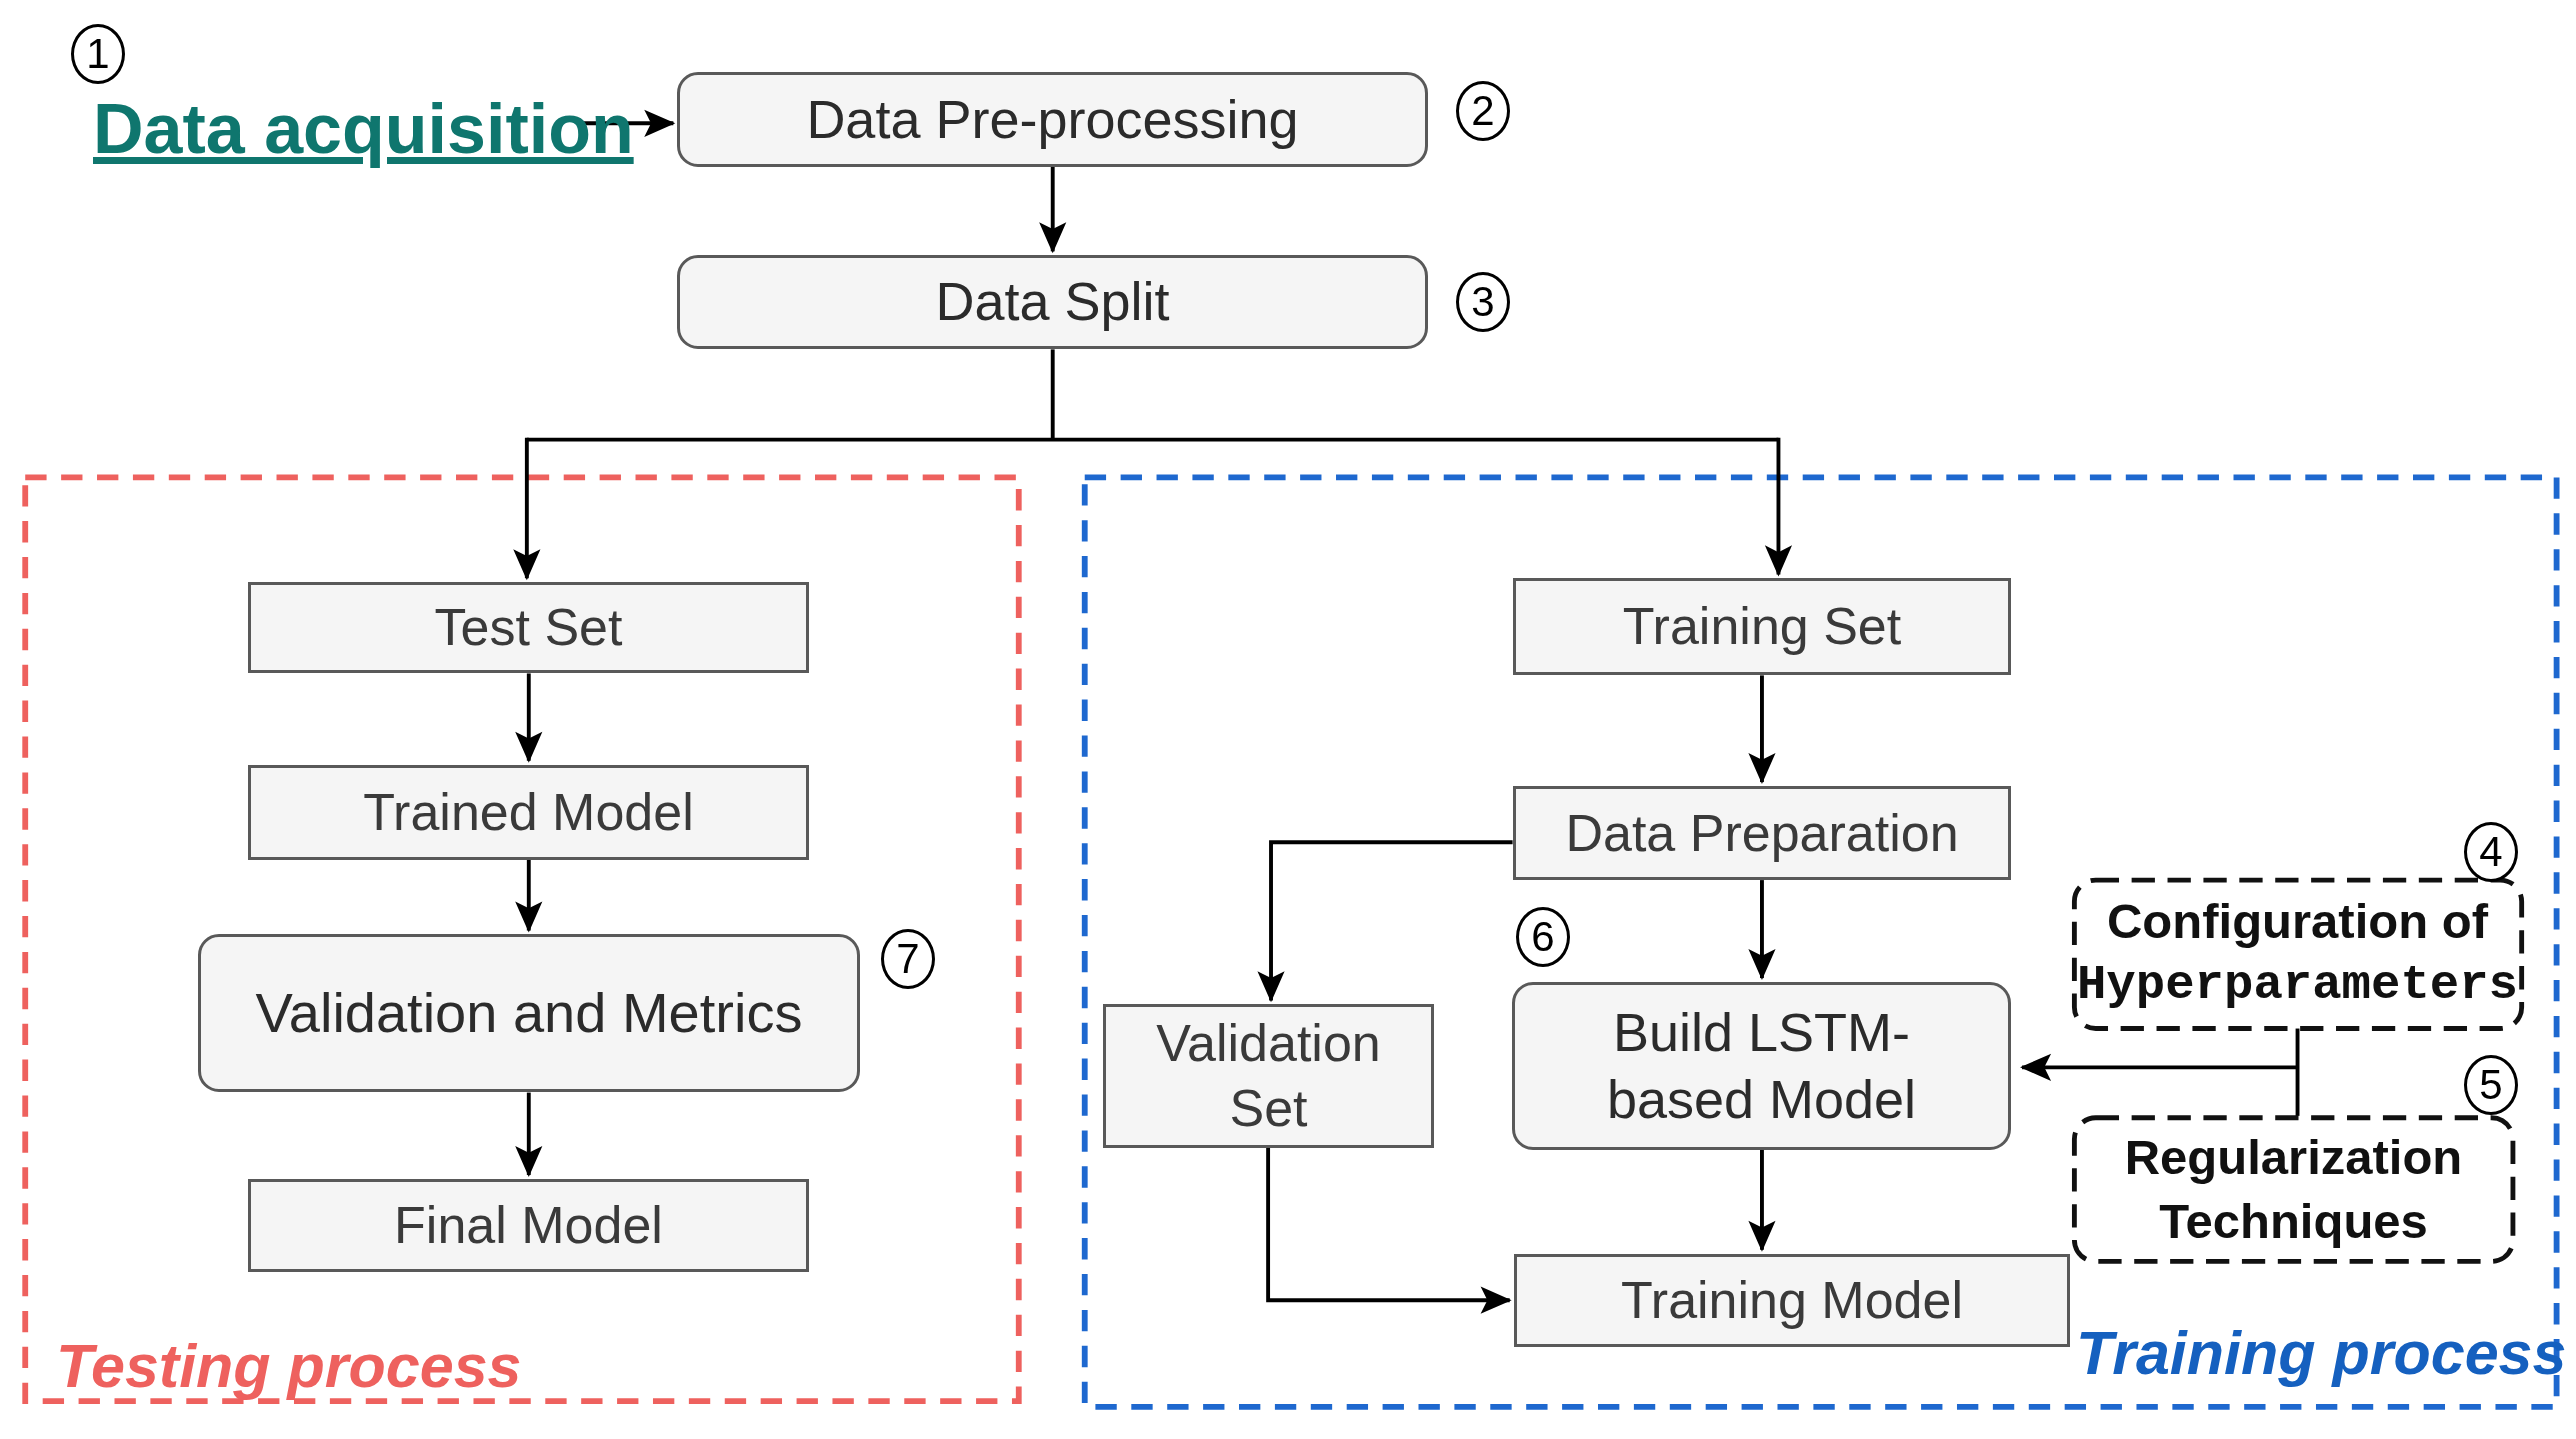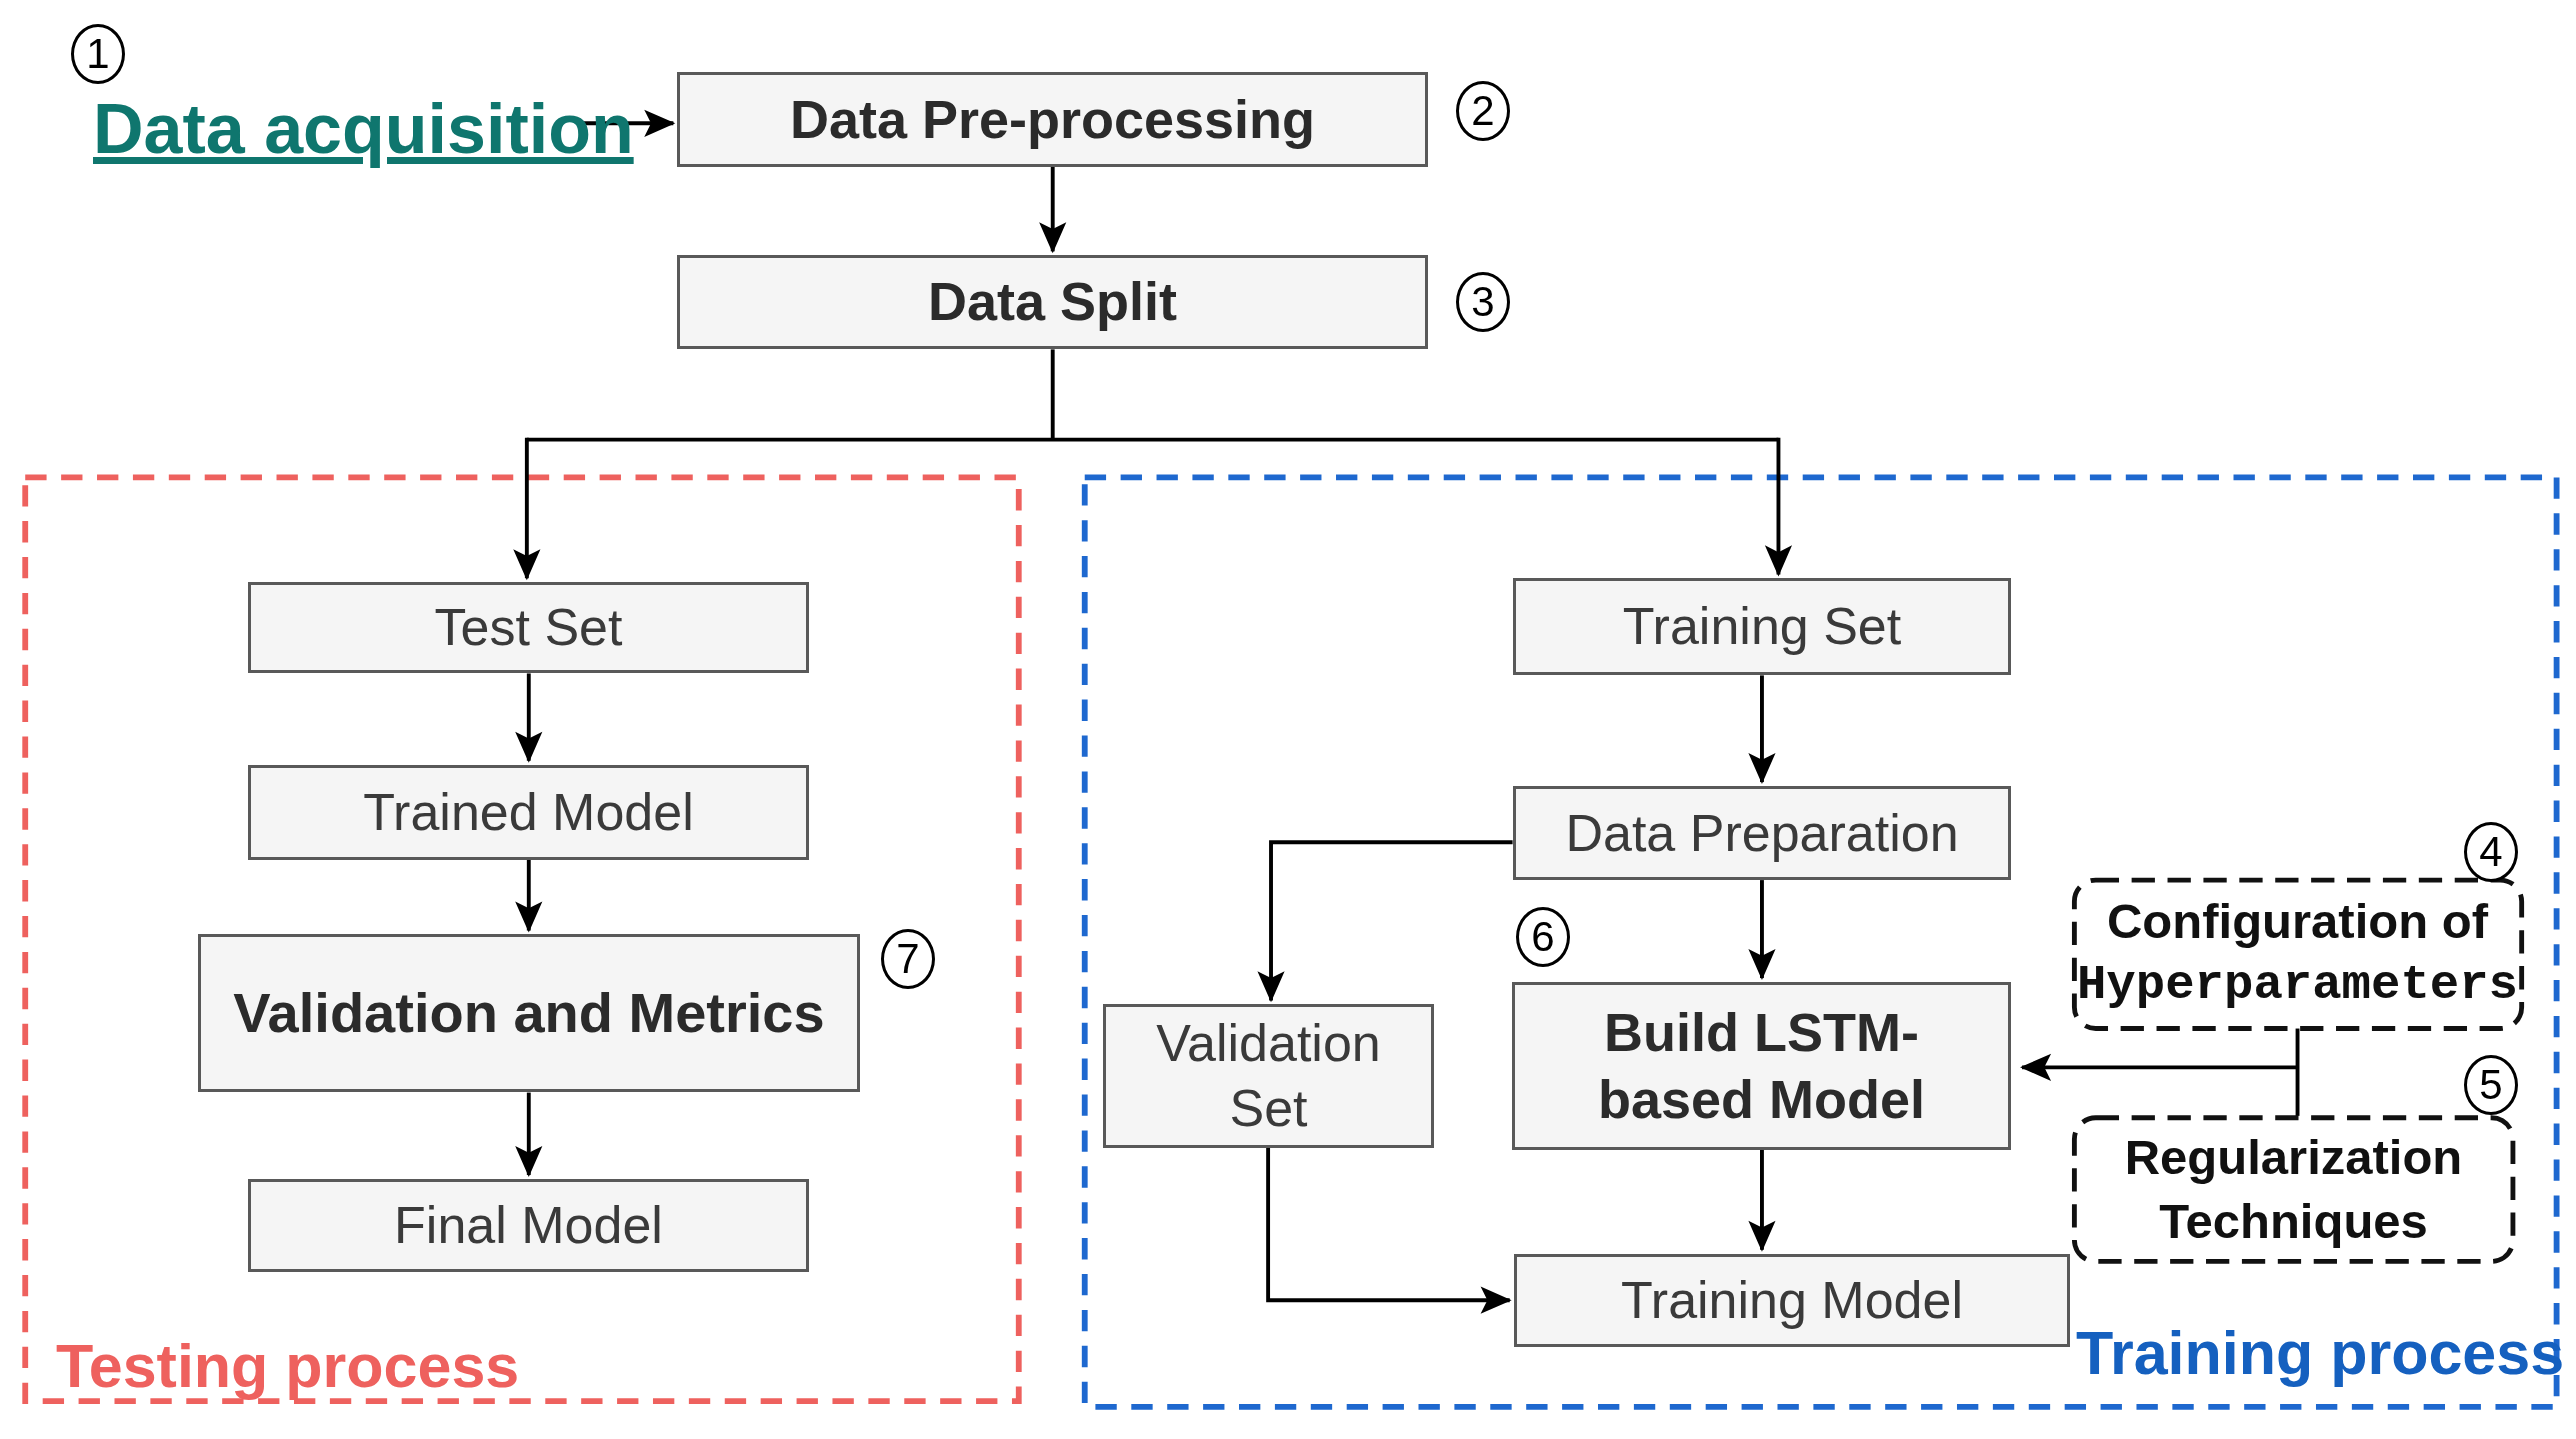--- a/index.html
+++ b/index.html
@@ -25,41 +25,41 @@
     position:absolute;
     background:var(--box-fill);
     border:3.9px solid var(--box-border);
     display:flex;align-items:center;justify-content:center;
     text-align:center;
     color:var(--box-text);
     font-size:52px;
     line-height:1.25;
     box-sizing:border-box;
   }
-  .node.bold{font-weight:bold;color:var(--box-text-bold);font-size:54px;}
+  .node.bold{font-weight:normal;color:var(--box-text-bold);font-size:54px;border-radius:21px;}
   .circ{
     position:absolute;
     width:54px;height:60px;
     border:3.9px solid #000;
     border-radius:50%;
     display:flex;align-items:center;justify-content:center;
     font-size:42px;color:#000;
     background:#fff;
     box-sizing:border-box;
   }
   .free-label{
     position:absolute;
     font-weight:bold;color:#0f766e;
     font-size:70px;
     white-space:nowrap;
     text-decoration:underline;
   }
   .proc-label{
     position:absolute;
-    font-weight:bold;
+    font-weight:bold;font-style:italic;
     font-size:61px;
     white-space:nowrap;
   }
   .proc-label.testing{color:var(--testing-accent);}
   .proc-label.training{color:var(--training-text);}
   .dashed-label{
     position:absolute;
     display:flex;align-items:center;justify-content:center;
     text-align:center;
     font-weight:bold;color:#111;

